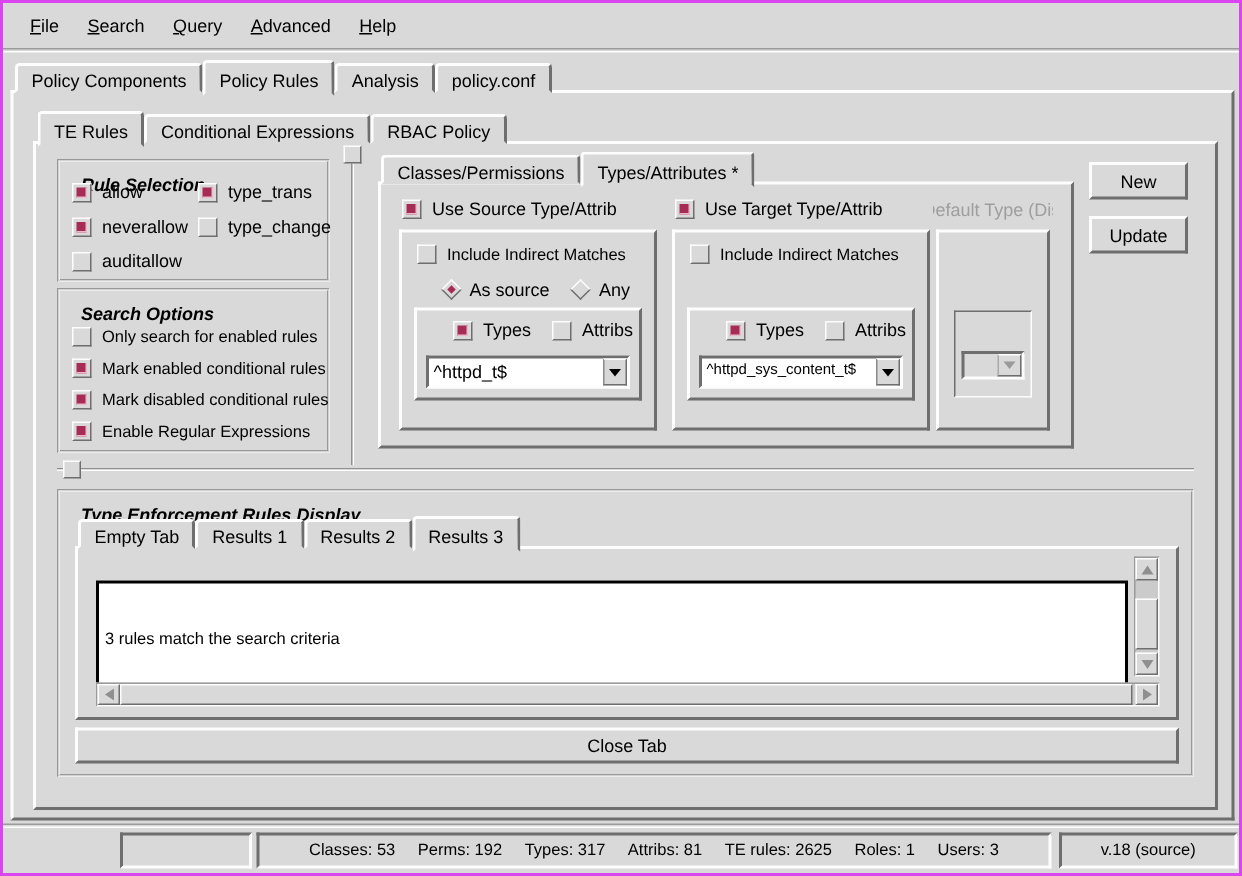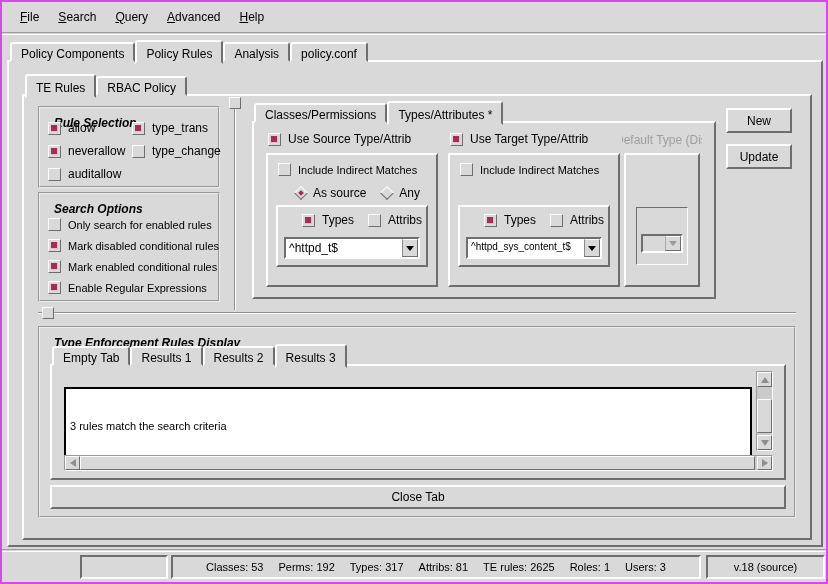--- a/index.html
+++ b/index.html
@@ -116,20 +116,21 @@
   <div class="tabrow" style="left:8px; top:36px; height:24px;">
     <div class="tab">Policy Components</div>
     <div class="tab active">Policy Rules</div>
     <div class="tab">Analysis</div>
     <div class="tab">policy.conf</div>
   </div>
   <div class="page raised" style="left:5px; top:58px; width:816px; height:487px;">
 
     <div class="tabrow" style="left:16px; top:10px; height:24px;justify-content:space-between;">
       <div class="tab active">TE Rules</div>
+      <div class="tab">Conditional Expressions</div>
       <div class="tab">RBAC Policy</div>
     </div>
 
     <div class="page raised" style="left:13px; top:32px; width:790px; height:446px;">
 
       <div class="groupbox" style="left:14px; top:10px; width:182px; height:82px;">
         <span class="grouplabel">Rule Selection</span>
         <div style="position:absolute; left:8px; top:13px; display:grid; grid-template-columns:84px auto; row-gap:9px;">
           <div class="cbrow">
             <span class="cb checked">
@@ -170,27 +171,27 @@
           <div class="cbrow">
             <span class="cb">
                 <span class="fill"></span>
               </span>
             <span class="cblabel" style="font-size:11px;">Only search for enabled rules</span>
           </div>
           <div class="cbrow">
             <span class="cb checked">
                 <span class="fill"></span>
               </span>
+            <span class="cblabel" style="font-size:11px;">Mark enabled conditional rules</span>
+          </div>
+          <div class="cbrow">
+            <span class="cb checked">
+                <span class="fill"></span>
+              </span>
             <span class="cblabel" style="font-size:11px;">Mark disabled conditional rules</span>
-          </div>
-          <div class="cbrow">
-            <span class="cb checked">
-                <span class="fill"></span>
-              </span>
-            <span class="cblabel" style="font-size:11px;">Mark enabled conditional rules</span>
           </div>
           <div class="cbrow">
             <span class="cb checked">
                 <span class="fill"></span>
               </span>
             <span class="cblabel" style="font-size:11px;">Enable Regular Expressions</span>
           </div>
         </div>
       </div>
 

